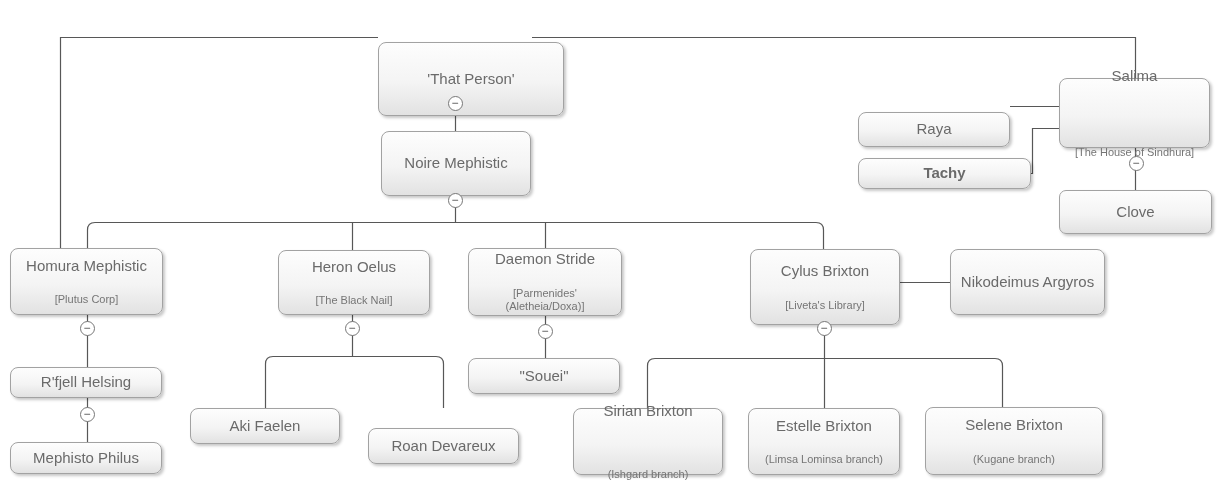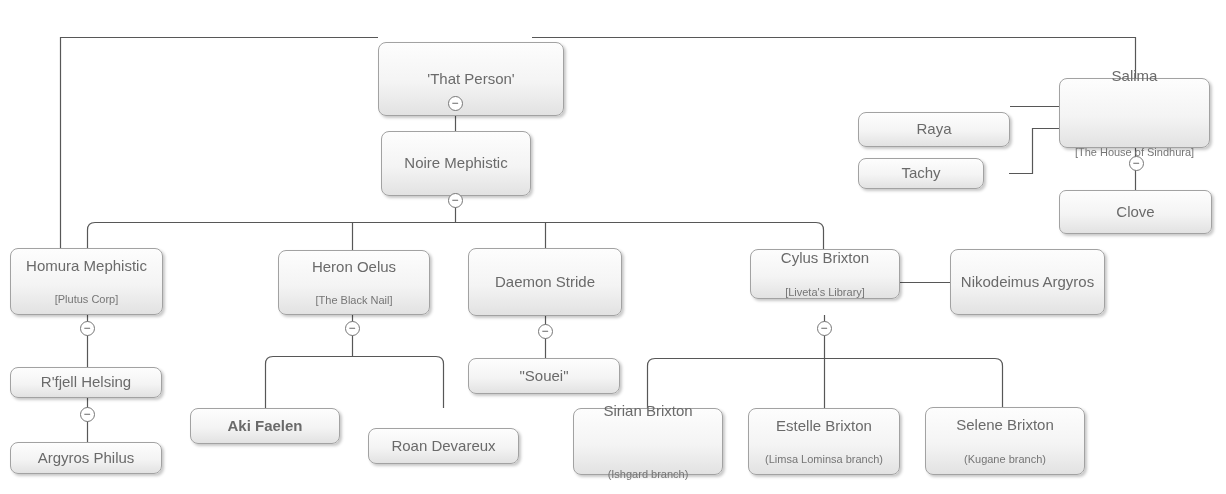--- a/index.html
+++ b/index.html
@@ -96,72 +96,73 @@
     </svg>
 <div class="node" style="left: 378px; top: 14px; width: 186px; height: 74px; margin-top: 28px;">
       <div class="title">'That Person'</div>
     </div>
     <div class="node" style="left: 381px; top: 131px; width: 150px; height: 65px;">
       <div class="title">Noire Mephistic</div>
     </div>
     <div class="node" style="left: 858px; top: 90px; width: 152px; height: 35px; margin-top: 22px;">
       <div class="title">Raya</div>
     </div>
-    <div class="node" style="left: 858px; top: 158px; width: 126px; height: 31px;">
+    <div class="node" style="left: 858px; top: 158px; width: 173px; height: 31px; font-weight: bold;">
       <div class="title">Tachy</div>
     </div>
     <div class="node" style="left: 1059px; top: 78px; width: 151px; height: 70px; gap: 42px;">
       <div class="title">Salima</div>
       <div class="sub">[The House of Sindhura]</div>
     </div>
     <div class="node" style="left: 1059px; top: 190px; width: 153px; height: 44px; border-radius: 7px;">
       <div class="title">Clove</div>
     </div>
     <div class="node" style="left: 10px; top: 248px; width: 153px; height: 67px;">
       <div class="title">Homura Mephistic</div>
       <div class="sub">[Plutus Corp]</div>
     </div>
     <div class="node" style="left: 278px; top: 250px; width: 152px; height: 65px;">
       <div class="title">Heron Oelus</div>
       <div class="sub">[The Black Nail]</div>
     </div>
     <div class="node" style="left: 468px; top: 248px; width: 154px; height: 68px;">
       <div class="title">Daemon Stride</div>
+      <div class="sub">[Parmenides' (Aletheia/Doxa)]</div>
     </div>
-    <div class="node" style="left: 750px; top: 249px; width: 150px; height: 50px;">
+    <div class="node" style="left: 750px; top: 249px; width: 150px; height: 76px;">
       <div class="title">Cylus Brixton</div>
       <div class="sub">[Liveta's Library]</div>
     </div>
     <div class="node" style="left: 950px; top: 249px; width: 155px; height: 66px;">
       <div class="title">Nikodeimus Argyros</div>
     </div>
     <div class="node" style="left: 10px; top: 367px; width: 152px; height: 31px;">
       <div class="title">R'fjell Helsing</div>
     </div>
     <div class="node" style="left: 10px; top: 442px; width: 152px; height: 32px;">
-      <div class="title">Argyros Philus</div>
+      <div class="title">Mephisto Philus</div>
     </div>
-    <div class="node" style="left: 190px; top: 408px; width: 150px; height: 36px; font-weight: bold;">
+    <div class="node" style="left: 190px; top: 408px; width: 150px; height: 36px;">
       <div class="title">Aki Faelen</div>
     </div>
     <div class="node" style="left: 368px; top: 408px; width: 151px; height: 36px; margin-top: 20px;">
       <div class="title">Roan Devareux</div>
     </div>
     <div class="node" style="left: 468px; top: 358px; width: 152px; height: 36px;">
       <div class="title">"Souei"</div>
     </div>
     <div class="node" style="left: 573px; top: 408px; width: 150px; height: 67px; gap: 30px;">
       <div class="title">Sirian Brixton</div>
       <div class="sub">(Ishgard branch)</div>
     </div>
     <div class="node" style="left: 748px; top: 408px; width: 152px; height: 67px;">
       <div class="title">Estelle Brixton</div>
       <div class="sub">(Limsa Lominsa branch)</div>
     </div>
-    <div class="node" style="left: 925px; top: 407px; width: 160px; height: 68px;">
+    <div class="node" style="left: 925px; top: 407px; width: 178px; height: 68px;">
       <div class="title">Selene Brixton</div>
       <div class="sub">(Kugane branch)</div>
     </div>
     <div class="toggle" style="left: 447.5px; top: 95.5px;">−</div>
     <div class="toggle" style="left: 447.5px; top: 192.5px;">−</div>
     <div class="toggle" style="left: 79.5px; top: 320.5px;">−</div>
     <div class="toggle" style="left: 79.5px; top: 406.5px;">−</div>
     <div class="toggle" style="left: 344.5px; top: 320.5px;">−</div>
     <div class="toggle" style="left: 537.5px; top: 323.5px;">−</div>
     <div class="toggle" style="left: 816.5px; top: 320.5px;">−</div>

